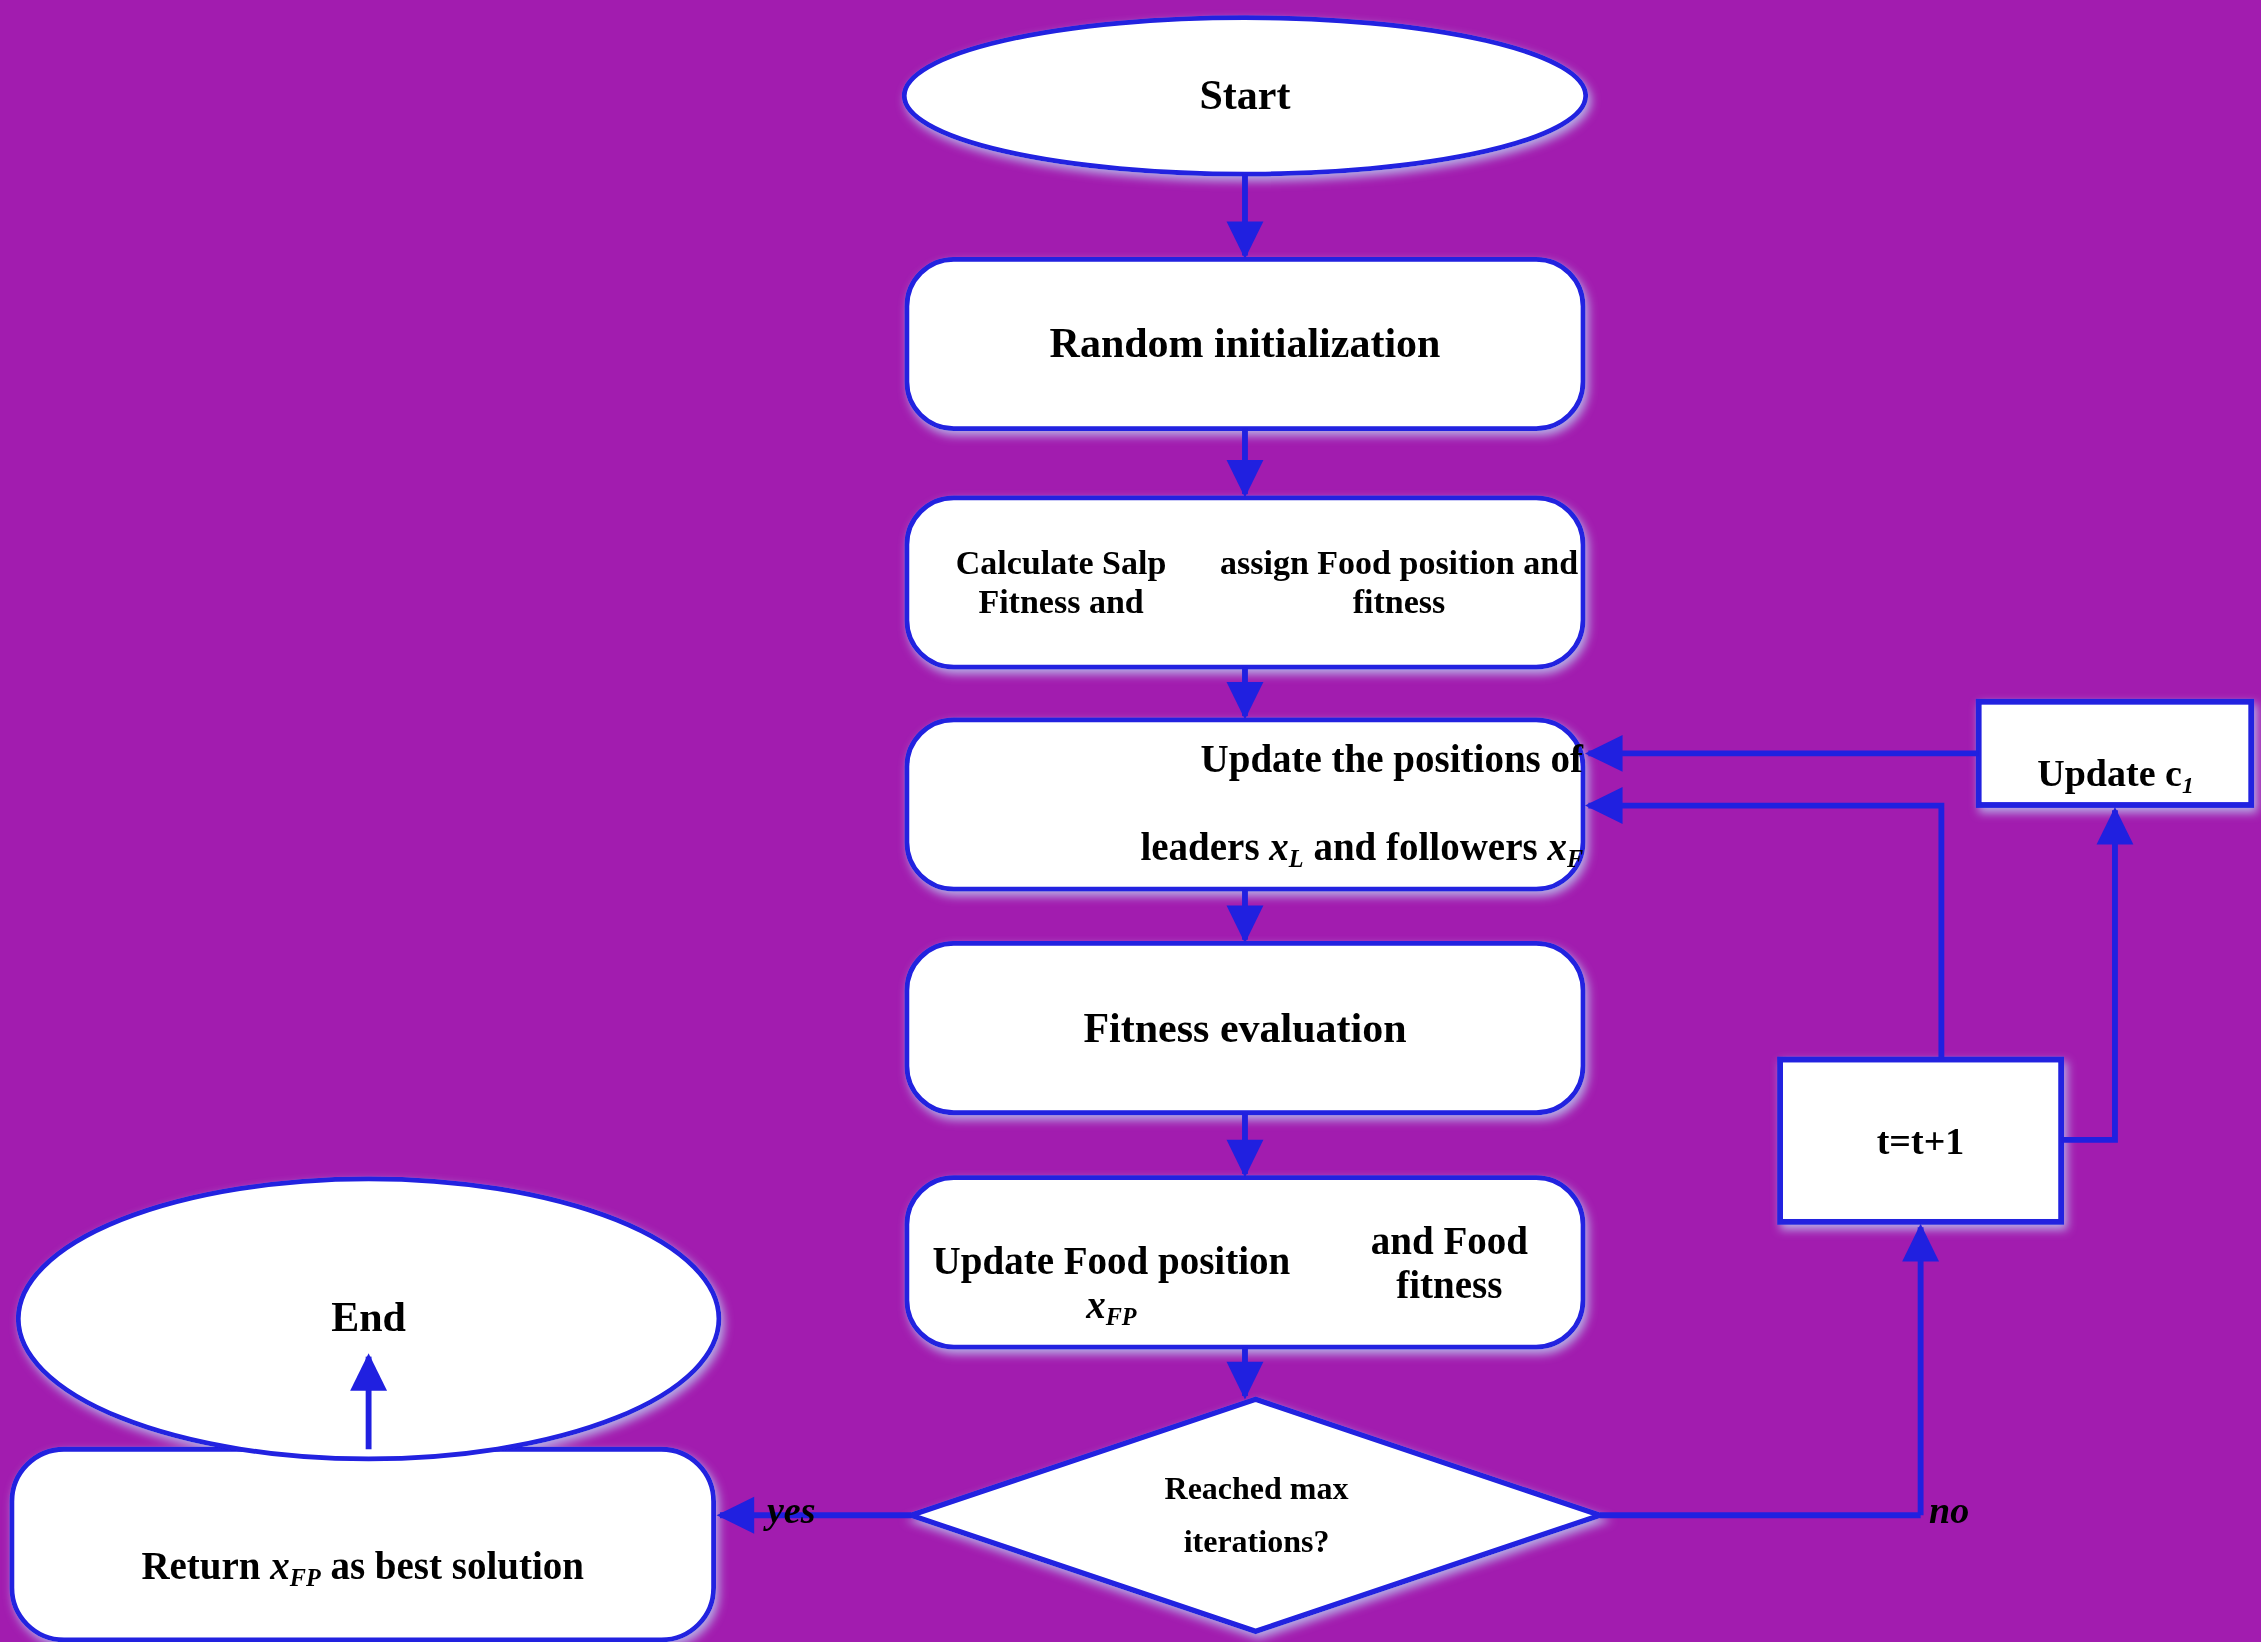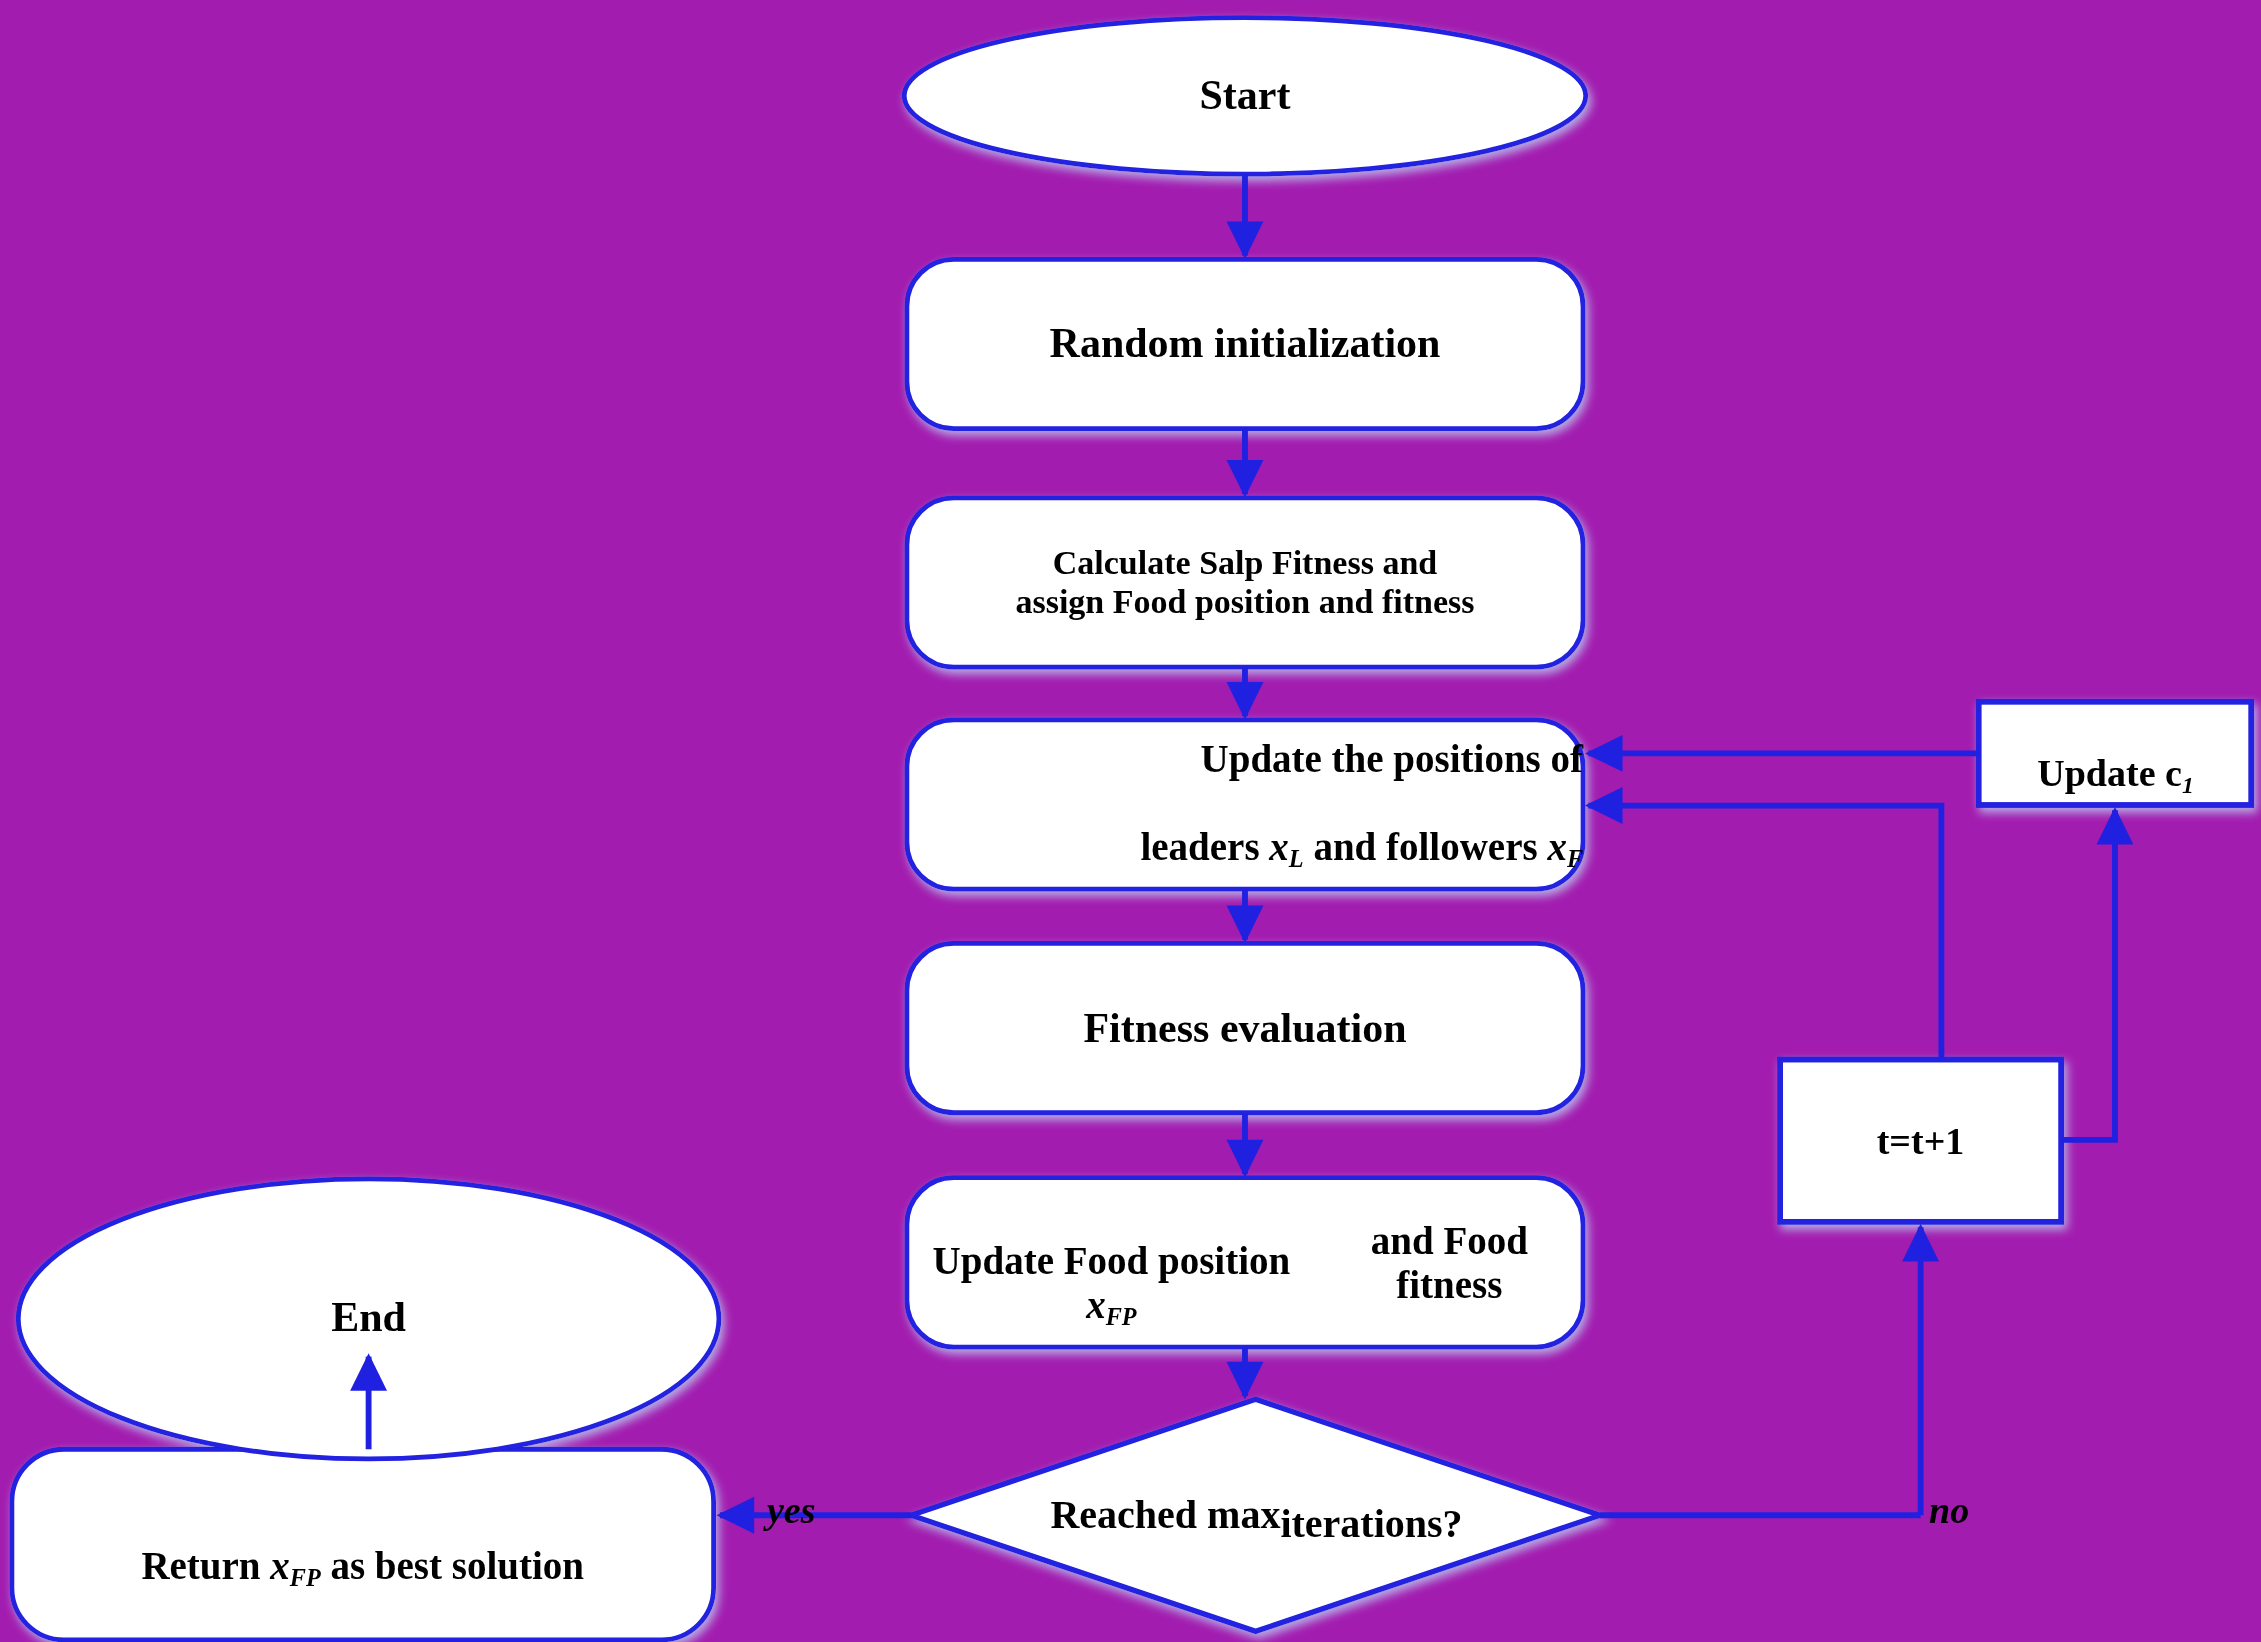--- a/index.html
+++ b/index.html
@@ -91,42 +91,42 @@
 
     <g fill="none" stroke="#2020e0" stroke-width="11">
       <path d="M3005,2846 L3607,2846"></path>
     </g>
   </svg>
 
   <div class="node-label" style="left:904px;top:56px;width:682px;height:80px;font-size:42px;">Start</div>
 
   <div class="node-label" style="left:907px;top:259px;width:676px;height:169px;font-size:42px;">Random initialization</div>
 
-  <div class="node-label" style="left:907px;top:498px;width:676px;height:169px;font-size:34px;flex-direction:column;">
+  <div class="node-label" style="left:907px;top:498px;width:676px;height:169px;font-size:34px;flex-direction:row;">
     <span>Calculate Salp Fitness and</span>
     <span>assign Food position and fitness</span>
   </div>
 
   <div class="node-label" style="left:907px;top:720px;width:676px;height:169px;font-size:39px;flex-direction:column;align-items:flex-end;">
     <span>Update  the positions of</span>
     <span>
       <span>leaders </span><span class="itl">x</span><sub>L</sub><span> and followers </span><span class="itl">x</span><sub>F</sub>
     </span>
   </div>
 
   <div class="node-label" style="left:907px;top:944px;width:676px;height:169px;font-size:42px;">Fitness evaluation</div>
 
   <div class="node-label" style="left:907px;top:1178px;width:676px;height:169px;font-size:39px;flex-direction:row;">
     <span>
       <span>Update Food position </span><span class="itl">x</span><sub>FP</sub>
     </span>
     <span>and Food fitness</span>
   </div>
 
-  <div class="node-label" style="left:1001px;top:1433px;width:511px;height:165px;font-size:40px;flex-direction:row;">
+  <div class="node-label" style="left:1001px;top:1433px;width:511px;height:165px;font-size:32px;flex-direction:column;">
     <span>Reached max</span>
     <span style="margin-top:17px;">iterations?</span>
   </div>
 
   <div class="node-label" style="left:18px;top:1278px;width:701px;height:80px;font-size:42px;">End</div>
 
   <div class="node-label" style="left:11.7px;top:1450px;width:702px;height:191px;font-size:39px;">
     <span>
       <span>Return  </span><span class="itl">x</span><sub>FP</sub><span> as best solution</span>
     </span>

